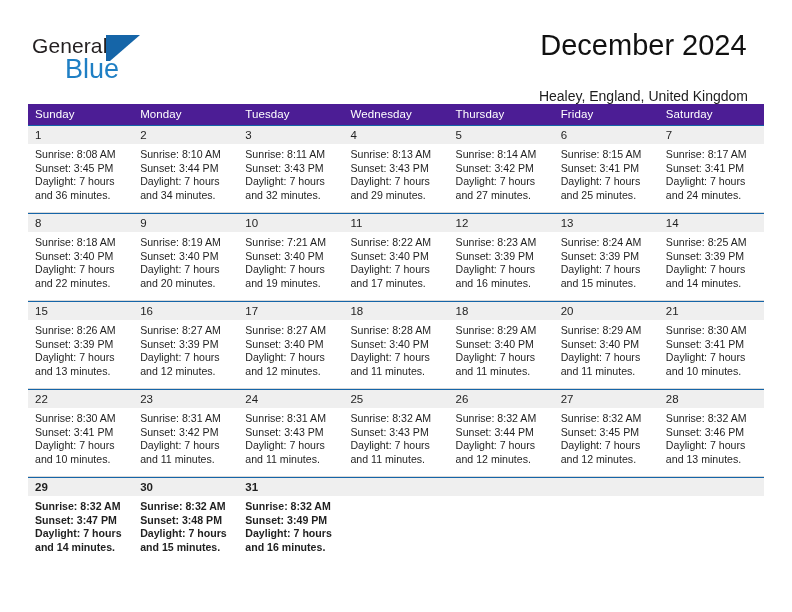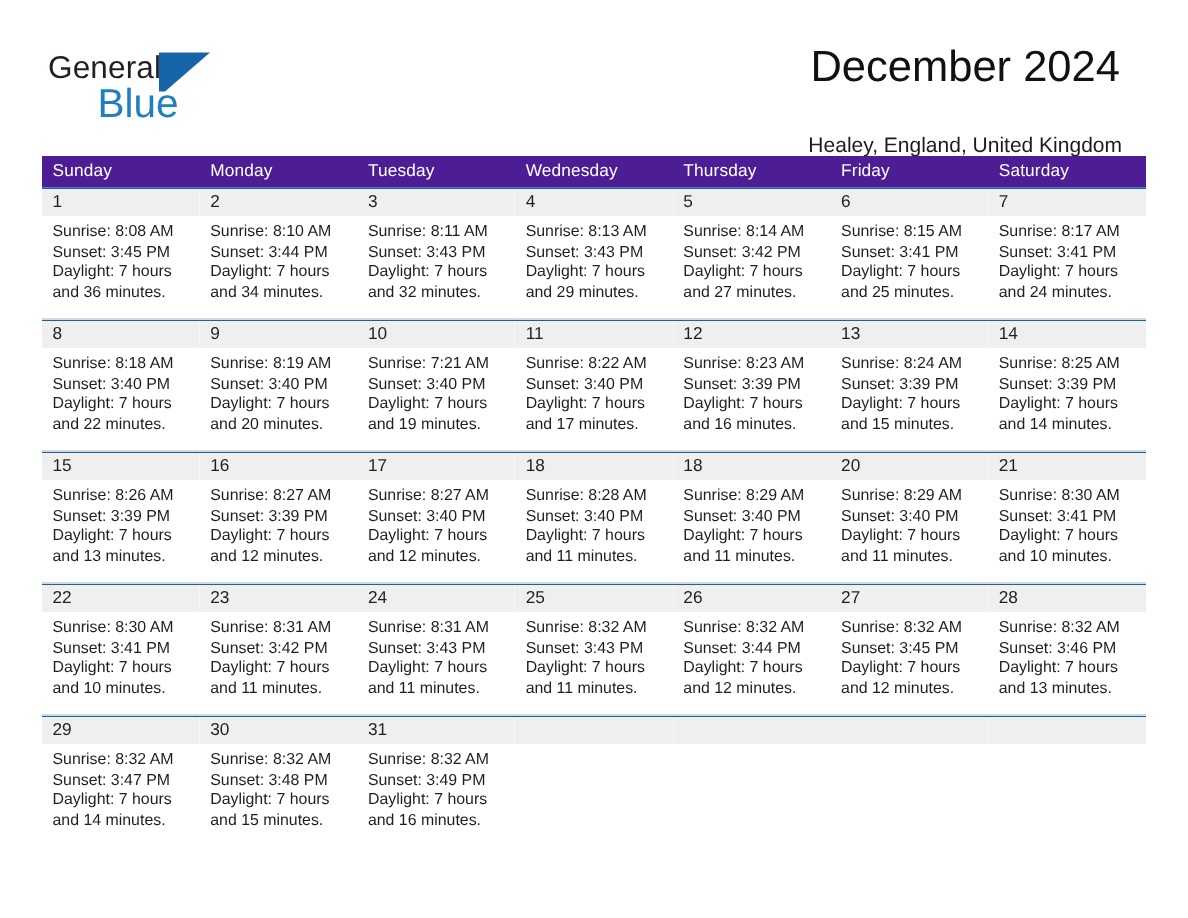--- a/index.html
+++ b/index.html
@@ -135,20 +135,21 @@
   .day-cell {
     flex: 1 1 0;
     box-sizing: border-box;
     min-width: 0;
     height: 87px;
     background: #ffffff;
     position: relative;
   }
   .week-row.last .day-cell {
     height: 84px;
+    font-weight: bold;
   }
 
   .day-number-band {
     height: 18px;
     background: #efefef;
     box-sizing: border-box;
     padding: 2px 0 0 7px;
     font-size: 11.5px;
     color: #1f1f1f;
     line-height: 15px;

